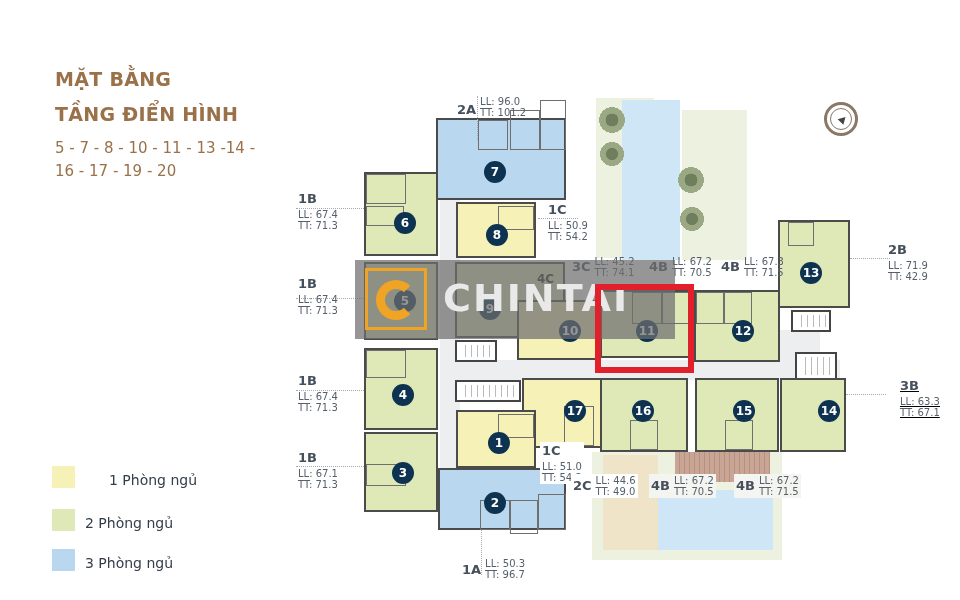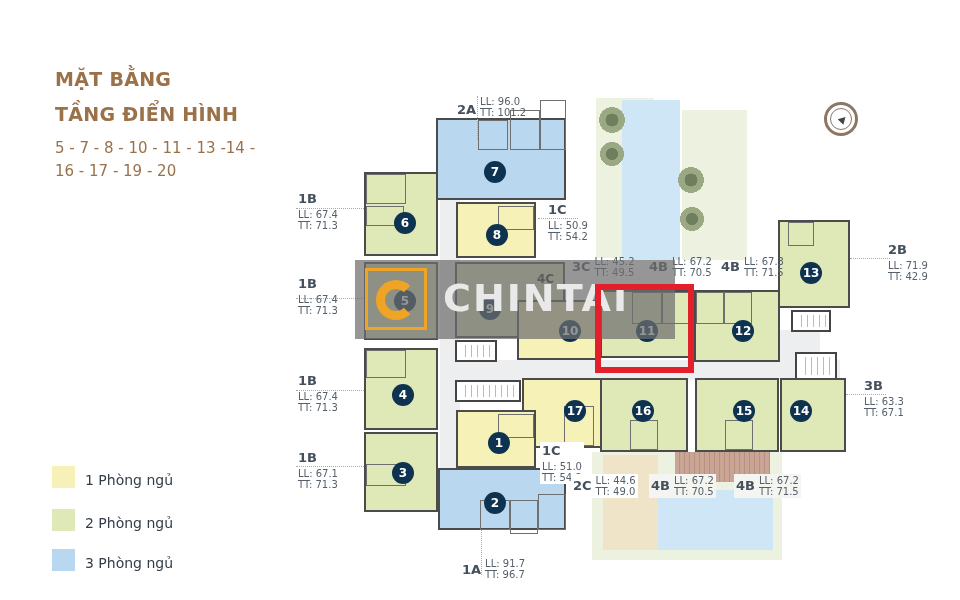--- a/index.html
+++ b/index.html
@@ -54,21 +54,21 @@
   .highlight { position: absolute; left: 595px; top: 284px; width: 99px; height: 89px; border: 6px solid #e2202c; }
 </style>
 </head>
 <body>
 
 <div class="title title1">MẶT BẰNG</div>
 <div class="title title2">TẦNG ĐIỂN HÌNH</div>
 <div class="floors floors1">5 - 7 - 8 - 10 - 11 - 13 -14 -</div>
 <div class="floors floors2">16 - 17 - 19 - 20</div>
 
-<div class="legend-item" style="top:466px;">
+<div class="legend-item" style="top:466px;gap:24px;">
   <div class="legend-swatch" style="background:#f6f1b6;"></div>
   <span class="legend-label">1 Phòng ngủ</span>
 </div>
 <div class="legend-item" style="top:509px;">
   <div class="legend-swatch" style="background:#dfe8b7;"></div>
   <span class="legend-label">2 Phòng ngủ</span>
 </div>
 <div class="legend-item" style="top:549px;">
   <div class="legend-swatch" style="background:#b9d8f0;"></div>
   <span class="legend-label">3 Phòng ngủ</span>
@@ -132,21 +132,21 @@
 <div class="unit g" style="left:694px;top:290px;width:86px;height:72px;">
   <div class="room" style="left:0;top:0;width:28px;height:32px;"></div>
   <div class="room" style="left:28px;top:0;width:28px;height:32px;"></div>
   <div class="num" style="left:36px;top:28px;text-align:center;">12</div>
 </div>
 <div class="unit g" style="left:778px;top:220px;width:72px;height:88px;">
   <div class="room" style="left:8px;top:0;width:26px;height:24px;"></div>
   <div class="num" style="left:20px;top:40px;">13</div>
 </div>
 <div class="unit g" style="left:780px;top:378px;width:66px;height:74px;">
-  <div class="num" style="left:8px;top:20px;">14</div>
+  <div class="num" style="left:36px;top:20px;">14</div>
 </div>
 <div class="unit g" style="left:695px;top:378px;width:84px;height:74px;">
   <div class="room" style="left:28px;top:40px;width:28px;height:30px;"></div>
   <div class="num" style="left:36px;top:20px;">15</div>
 </div>
 <div class="unit g" style="left:600px;top:378px;width:88px;height:74px;">
   <div class="room" style="left:28px;top:40px;width:28px;height:30px;"></div>
   <div class="num" style="left:30px;top:20px;">16</div>
 </div>
 <div class="unit y" style="left:522px;top:378px;width:80px;height:70px;">
@@ -207,21 +207,21 @@
   <span class="tag-code">1B</span>
   <span class="tag-vals">
       <div>LL: 67.4</div>
       <div>TT: 71.3</div>
     </span>
 </div>
 <div class="tag" style="left:572px;top:256px;">
   <span class="tag-code" style="margin-top:3px;">3C</span>
   <span class="tag-vals">
       <div>LL: 45.2</div>
-      <div>TT: 49.5</div>
+      <div>TT: 74.1</div>
     </span>
 </div>
 <div class="tag" style="left:649px;top:256px;">
   <span class="tag-code" style="margin-top:3px;">4B</span>
   <span class="tag-vals">
       <div>LL: 67.2</div>
       <div>TT: 70.5</div>
     </span>
 </div>
 <div class="tag" style="left:721px;top:256px;">
@@ -238,21 +238,21 @@
       <div>TT: 42.9</div>
     </span>
 </div>
 <div class="tag tag-left" style="left:298px;top:373px;">
   <span class="tag-code">1B</span>
   <span class="tag-vals">
       <div>LL: 67.4</div>
       <div>TT: 71.3</div>
     </span>
 </div>
-<div class="tag tag-left" style="left:864px;top:378px;">
+<div class="tag tag-left" style="left:900px;top:378px;text-decoration:underline;">
   <span class="tag-code">3B</span>
   <span class="tag-vals">
       <div>LL: 63.3</div>
       <div>TT: 67.1</div>
     </span>
 </div>
 <div class="tag tag-left" style="left:298px;top:450px;">
   <span class="tag-code">1B</span>
   <span class="tag-vals">
       <div>LL: 67.1</div>
@@ -283,21 +283,21 @@
 <div class="tag" style="left:734px;top:474px;background:#f4f4f0;padding:1px 2px;">
   <span class="tag-code" style="margin-top:3px;">4B</span>
   <span class="tag-vals">
       <div>LL: 67.2</div>
       <div>TT: 71.5</div>
     </span>
 </div>
 <div class="tag" style="left:462px;top:558px;">
   <span class="tag-code" style="margin-top:4px;">1A</span>
   <span class="tag-vals">
-      <div>LL: 91.7</div>
+      <div>LL: 50.3</div>
       <div>TT: 96.7</div>
     </span>
 </div>
 
 <div class="watermark">
   <div class="wm-box">
       <div class="wm-c"></div>
     </div>
   <div class="wm-text">CHINTAI</div>
   <div class="wm-tag" style="left:182px;top:12px;">4C</div>

